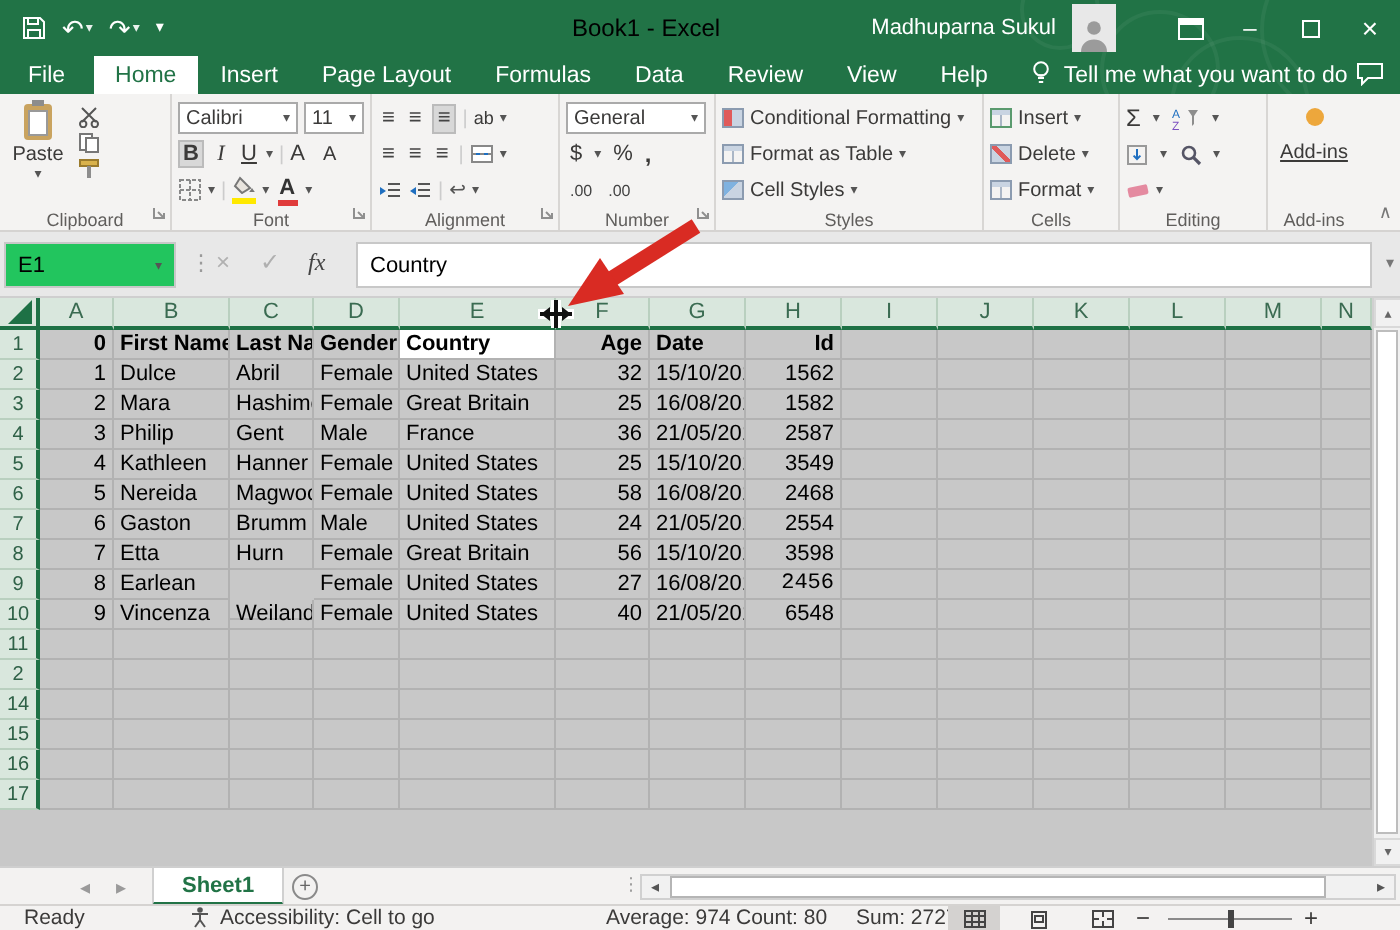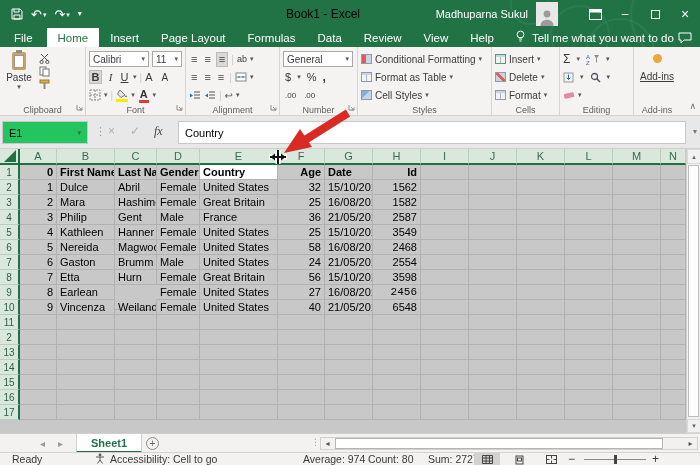--- a/index.html
+++ b/index.html
@@ -636,37 +636,20 @@
         <div class="cell" style="width: 48px;"></div>
         <div class="cell" style="width: 48px;"></div>
         <div class="cell" style="width: 48px;"></div>
         <div class="cell" style="width: 48px;"></div>
         <div class="cell" style="width: 48px;"></div>
         <div class="cell" style="width: 48px;"></div>
         <div class="cell" style="width: 25px;"></div>
       </div>
       <div class="grow">
         <div class="rh" style="width: 20px;">2</div>
-        <div class="cell" style="width: 37px;"></div>
-        <div class="cell" style="width: 58px;"></div>
-        <div class="cell" style="width: 42px;"></div>
-        <div class="cell" style="width: 43px;"></div>
-        <div class="cell" style="width: 78px;"></div>
-        <div class="cell" style="width: 47px;"></div>
-        <div class="cell" style="width: 48px;"></div>
-        <div class="cell" style="width: 48px;"></div>
-        <div class="cell" style="width: 48px;"></div>
-        <div class="cell" style="width: 48px;"></div>
-        <div class="cell" style="width: 48px;"></div>
-        <div class="cell" style="width: 48px;"></div>
-        <div class="cell" style="width: 48px;"></div>
-        <div class="cell" style="width: 25px;"></div>
-      </div>
-      <div class="grow">
-        <div class="rh" style="width: 20px;">13</div>
         <div class="cell" style="width: 37px;"></div>
         <div class="cell" style="width: 58px;"></div>
         <div class="cell" style="width: 42px;"></div>
         <div class="cell" style="width: 43px;"></div>
         <div class="cell" style="width: 78px;"></div>
         <div class="cell" style="width: 47px;"></div>
         <div class="cell" style="width: 48px;"></div>
         <div class="cell" style="width: 48px;"></div>
         <div class="cell" style="width: 48px;"></div>
         <div class="cell" style="width: 48px;"></div>

